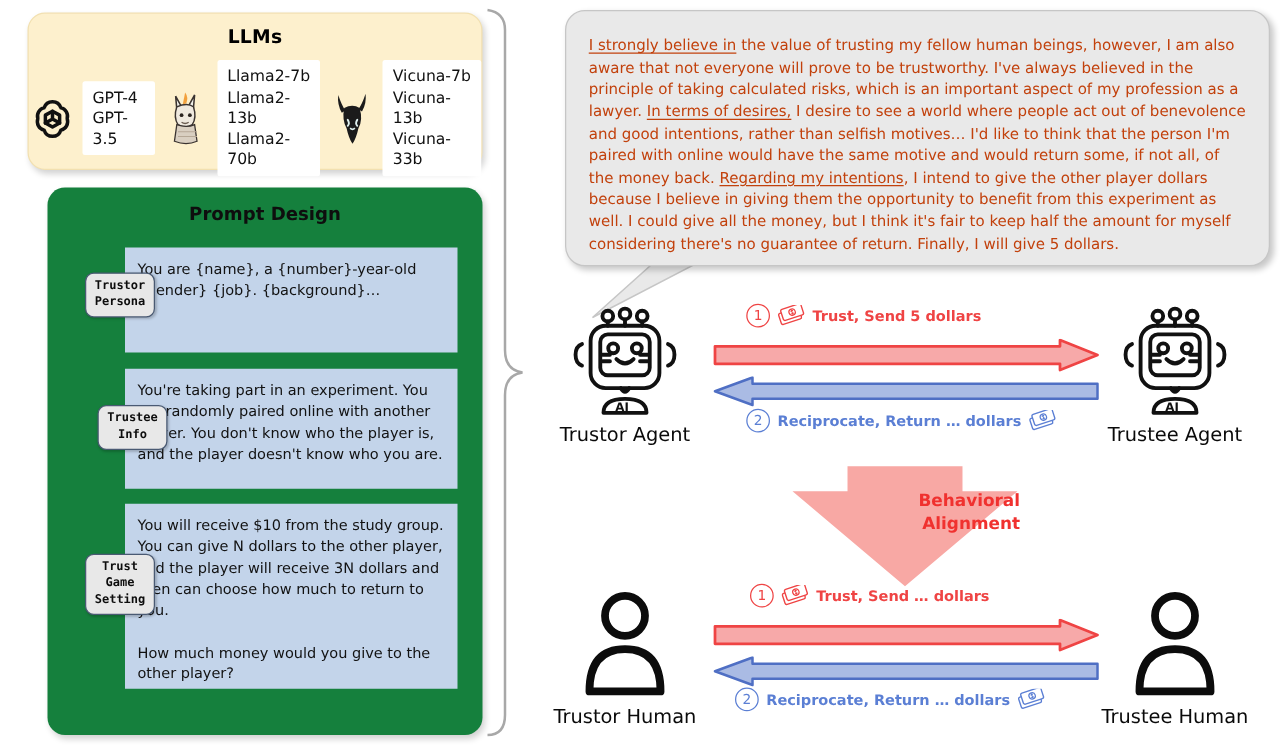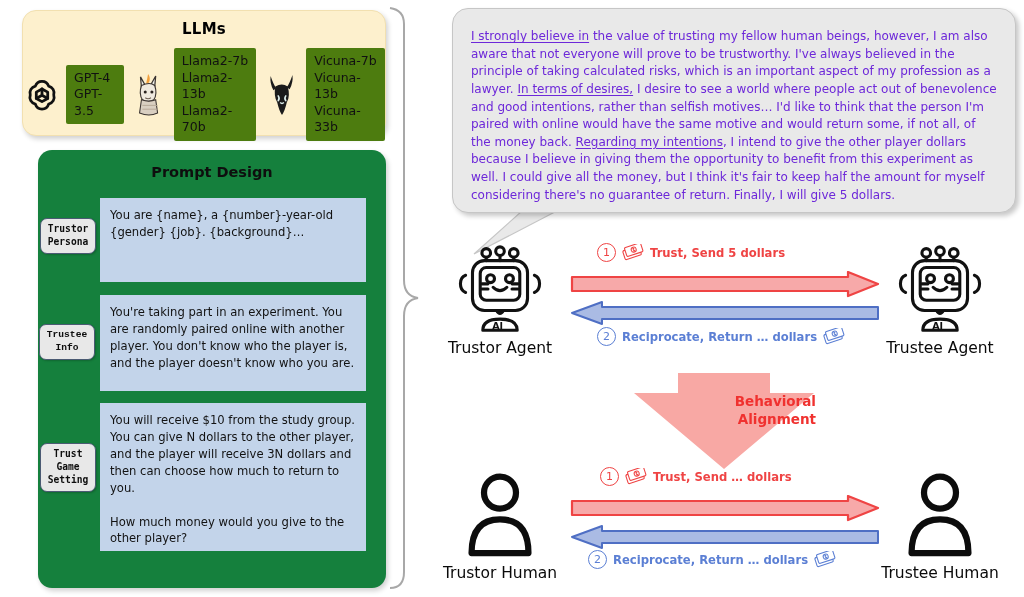--- a/index.html
+++ b/index.html
@@ -20,21 +20,21 @@
   #llm-title {
     text-align: center; font-weight: bold; font-size: 15px; color: #000000;
     margin-top: 9px; letter-spacing: .2px;
   }
   #llm-row {
     display: flex; align-items: center; justify-content: center;
     gap: 7px; margin-top: 10px;
   }
   .llm-group { display: flex; align-items: center; gap: 5px; }
   .llm-chip {
-    background: #4d7c0f; border-radius: 2px;
+    background: #ffffff; border-radius: 2px;
     padding: 5px 8px; font-size: 12.5px; line-height: 1.32; color: #111;
     white-space: pre-line;
   }
   .llm-icon { width: 38px; height: 46px; flex: 0 0 38px; }
 
   
   #prompt-panel {
     position: absolute; left: 38px; top: 150px; width: 348px; height: 438px;
     background: #15803d; border-radius: 14px;
     box-shadow: 2px 3px 5px rgba(0,0,0,0.18);
@@ -50,35 +50,36 @@
     font-size: 11.6px; line-height: 1.46;
     padding: 9px 10px; white-space: pre-line;
   }
   .prompt-badge {
     position: absolute;
     background: #e8e8e8; border: 1.4px solid #4a5a73; border-radius: 7px;
     font-family: "DejaVu Sans Mono", monospace;
     font-size: 9.6px; font-weight: bold; line-height: 1.34; color: #0d0d0d;
     text-align: center; padding: 4px 6px; white-space: pre-line;
     box-shadow: 1px 1px 2px rgba(0,0,0,0.2);
+    margin-left: 28px;
   }
 
   
   #bracket { position: absolute; left: 388px; top: 2px; width: 70px; height: 594px; }
 
   
   #bubble {
     position: absolute; left: 452px; top: 8px; width: 564px; height: 205px;
     background: #e9e9e9; border: 1.2px solid #c6c6c6; border-radius: 16px;
     box-shadow: 3px 3px 5px rgba(0,0,0,0.22);
   }
   #bubble-text {
     padding: 19px 17px 10px 18px;
     font-family: "DejaVu Sans", sans-serif;
-    font-size: 12.0px; line-height: 1.47; color: #6d28d9;
+    font-size: 12.0px; line-height: 1.47; color: #c2410c;
     text-align: left;
   }
   #bubble-text u { text-decoration: underline; text-underline-offset: 2px; }
   #bubble-tail { position: absolute; left: 470px; top: 200px; width: 110px; height: 62px; }
 
   
   .actor { position: absolute; text-align: center; width: 150px; }
   .actor-icon { height: 92px; display: flex; align-items: center; justify-content: center; }
   .actor-label { font-size: 15.5px; color: #0a0a0a; margin-top: 4px; white-space: nowrap; }
 
@@ -170,21 +171,21 @@
 
     <div class="prompt-block" style="left:62px; top:48px; width:266px; height:84px;">
       <div class="prompt-text" style="height:84px;">You are {name}, a {number}-year-old {gender} {job}. {background}…</div>
     </div>
     <div class="prompt-badge" style="left:2px; top:68px; width:56px;">Trustor
 Persona</div>
 
     <div class="prompt-block" style="left:62px; top:145px; width:266px; height:96px;">
       <div class="prompt-text" style="height:96px;">You're taking part in an experiment. You are randomly paired online with another player. You don't know who the player is, and the player doesn't know who you are.</div>
     </div>
-    <div class="prompt-badge" style="left:1px; top:174px; width:56px;font-family:Liberation Mono, monospace;">Trustee
+    <div class="prompt-badge" style="left:12px; top:174px; width:56px;">Trustee
 Info</div>
 
     <div class="prompt-block" style="left:62px; top:253px; width:266px; height:148px;">
       <div class="prompt-text" style="height:148px;">You will receive $10 from the study group. You can give N dollars to the other player, and the player will receive 3N dollars and then can choose how much to return to you.
 
 How much money would you give to the other player?</div>
     </div>
     <div class="prompt-badge" style="left:2px; top:293px; width:56px;">Trust
 Game
 Setting</div>

